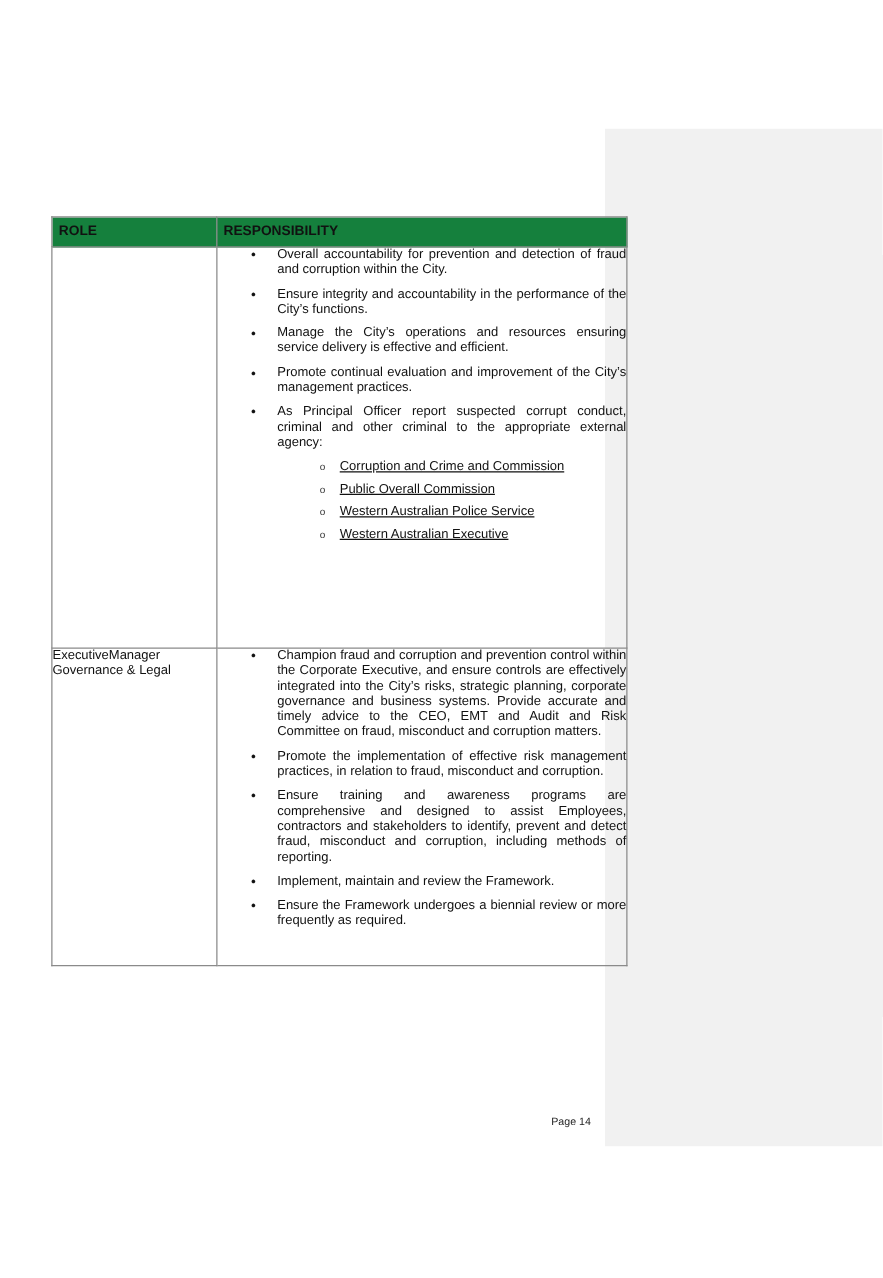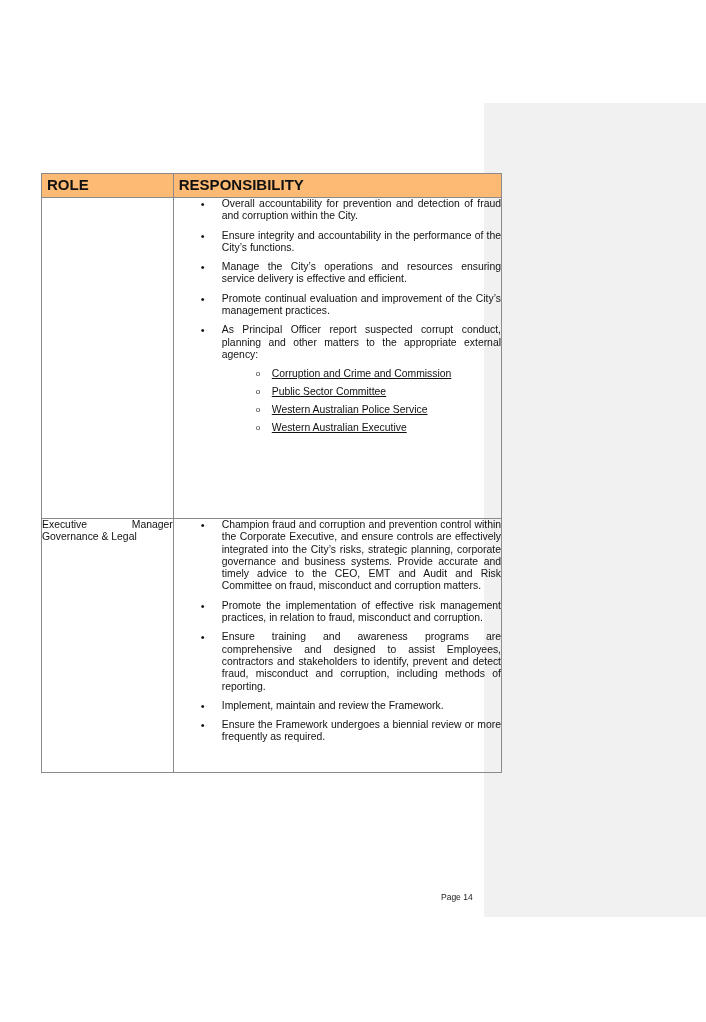--- a/index.html
+++ b/index.html
@@ -14,27 +14,27 @@
     background: #f1f1f1;
   }
   table.resp {
     position: absolute; left: 41px; top: 173px; width: 461px;
     border-collapse: collapse; font-size: 10.4px; line-height: 12.3px;
   }
   table.resp td, table.resp th {
     border: 1px solid #8a8a8a; vertical-align: top; padding: 0;
   }
   table.resp th {
-    background: #fdba74; text-align: left; font-weight: bold;
-    font-size: 15px; height: 23px; padding: 0 0 0 5px; vertical-align: middle;
+    background: #15803d; text-align: left; font-weight: bold;
+    font-size: 11px; height: 23px; padding: 0 0 0 5px; vertical-align: middle;
   }
   col.c1 { width: 132px; }
   col.c2 { width: 329px; }
   td.role { padding: 6px 2px 0 5px; text-align: justify; text-align-last: left; }
-  td.role .line1 { display: flex; justify-content: space-between; }
+  td.role .line1 { display: flex; justify-content: flex-start; }
   td.resp-cell { padding: 7px 3px 10px 0; }
   ul.bullets { list-style: none; margin: 0; padding: 0; }
   ul.bullets > li {
     position: relative; padding-left: 48px; margin-bottom: 7px; text-align: justify;
   }
   ul.bullets > li::before {
     content: "\2022"; position: absolute; left: 27px; top: 0; font-size: 11px;
   }
   ul.sub { list-style: none; margin: 7px 0 0 0; padding: 0; text-decoration: underline; }
   ul.sub > li {
@@ -66,24 +66,24 @@
   <tbody>
     <tr style="height:321px;">
       <td class="role"></td>
       <td class="resp-cell">
         <ul class="bullets">
           <li>Overall accountability for prevention and detection of fraud and corruption within the City.</li>
           <li>Ensure integrity and accountability in the performance of the City’s functions.</li>
           <li>Manage the City’s operations and resources ensuring service delivery is effective and efficient.</li>
           <li>Promote continual evaluation and improvement of the City’s management practices.</li>
           <li>
-            <span>As Principal Officer report suspected corrupt conduct, planning and other matters to the appropriate external agency:</span>
+            <span>As Principal Officer report suspected corrupt conduct, criminal and other criminal to the appropriate external agency:</span>
             <ul class="sub">
               <li>Corruption and Crime and Commission</li>
-              <li>Public Sector Committee</li>
+              <li>Public Overall Commission</li>
               <li>Western Australian Police Service</li>
               <li>Western Australian Executive</li>
             </ul>
           </li>
         </ul>
       </td>
     </tr>
     <tr style="height:254px;">
       <td class="role">
         <div class="line1">

